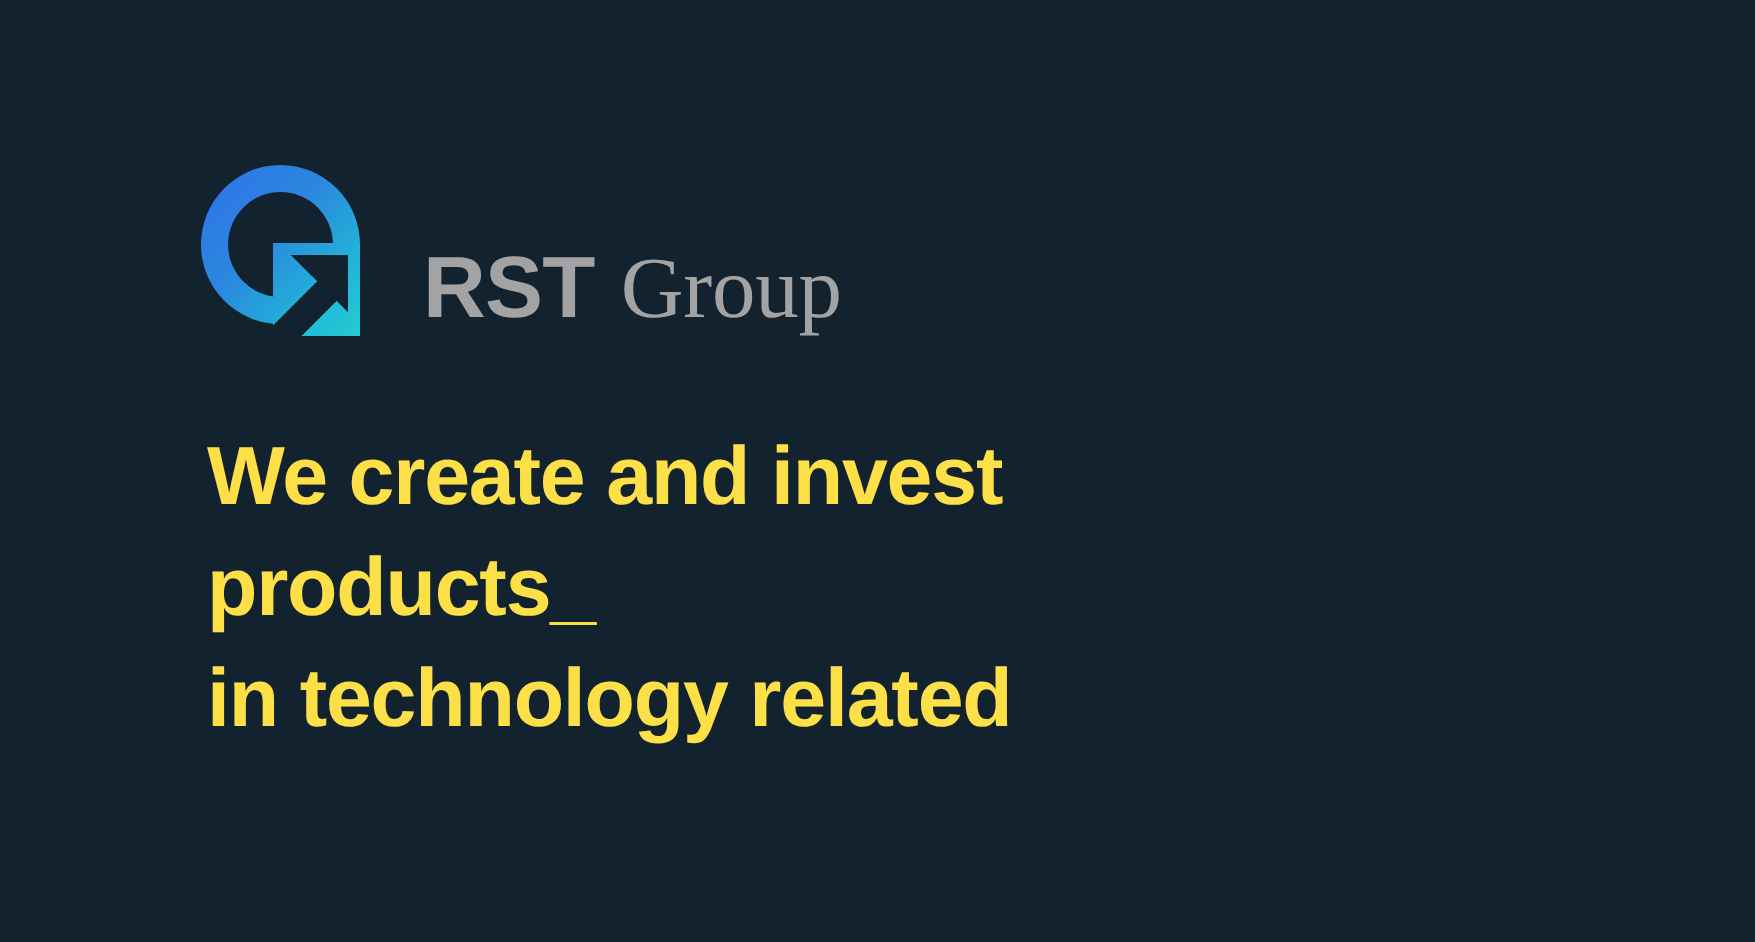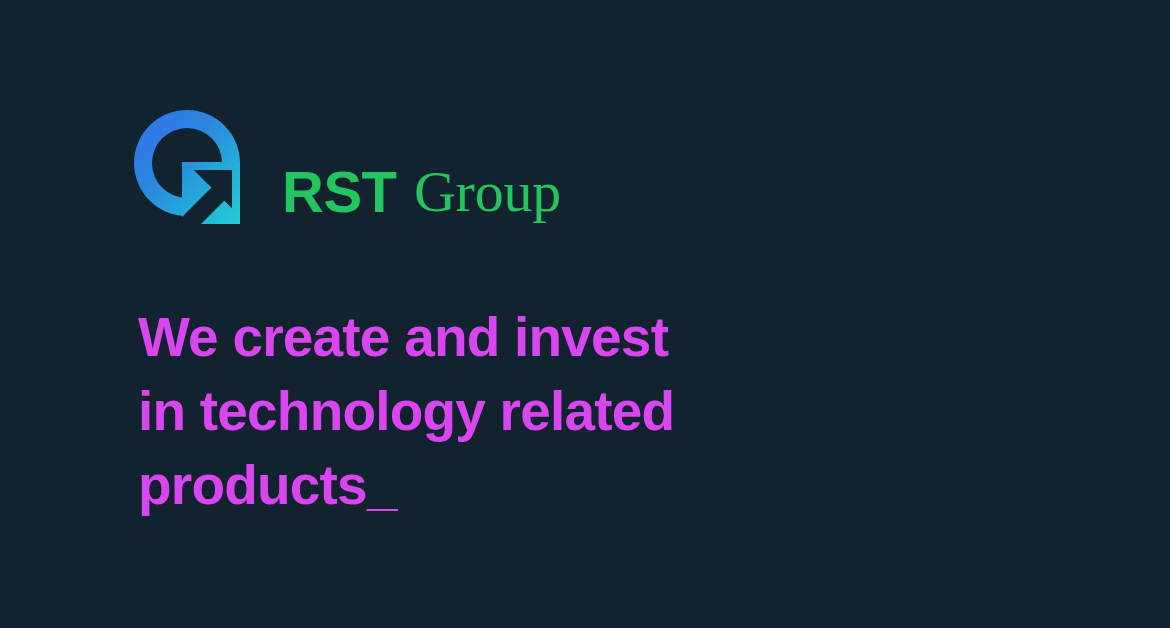--- a/index.html
+++ b/index.html
@@ -40,21 +40,21 @@
     display: block;
     flex: 0 0 auto;
   }
 
   .wordmark {
     display: flex;
     align-items: flex-start;
     gap: 0.30em;
     font-size: 58px;
     line-height: 1;
-    color: #22c55e;
+    color: #a3a3a3;
     white-space: nowrap;
     letter-spacing: -0.5px;
     transform: translateY(4px);
     margin-top: 44px;
   }
 
   .wordmark-rst {
     font-weight: 700;
     letter-spacing: -0.5px;
   }
@@ -62,25 +62,25 @@
   .wordmark-group {
     font-weight: 300;
     letter-spacing: -0.2px;
     font-family: Liberation Serif, serif;
   }
 
   
   .headline {
     position: absolute;
     left: 138px;
-    top: 300px;
+    top: 280px;
     font-size: 55px;
     font-weight: 700;
     line-height: 74px;
-    color: #d946ef;
+    color: #fde047;
     letter-spacing: -0.8px;
     white-space: nowrap;
   }
 
   .headline-line { display: block; }
 </style>
 </head>
 <body>
 
 <div class="slide">
@@ -122,17 +122,17 @@
     </svg>
 
     <div class="wordmark">
       <span class="wordmark-rst">RST</span>
       <span class="wordmark-group">Group</span>
     </div>
   </div>
 
   <h1 class="headline">
     <span class="headline-line">We create and invest</span>
+    <span class="headline-line">products_</span>
     <span class="headline-line">in technology related</span>
-    <span class="headline-line">products_</span>
   </h1>
 
 </div>
 
 </body></html>

